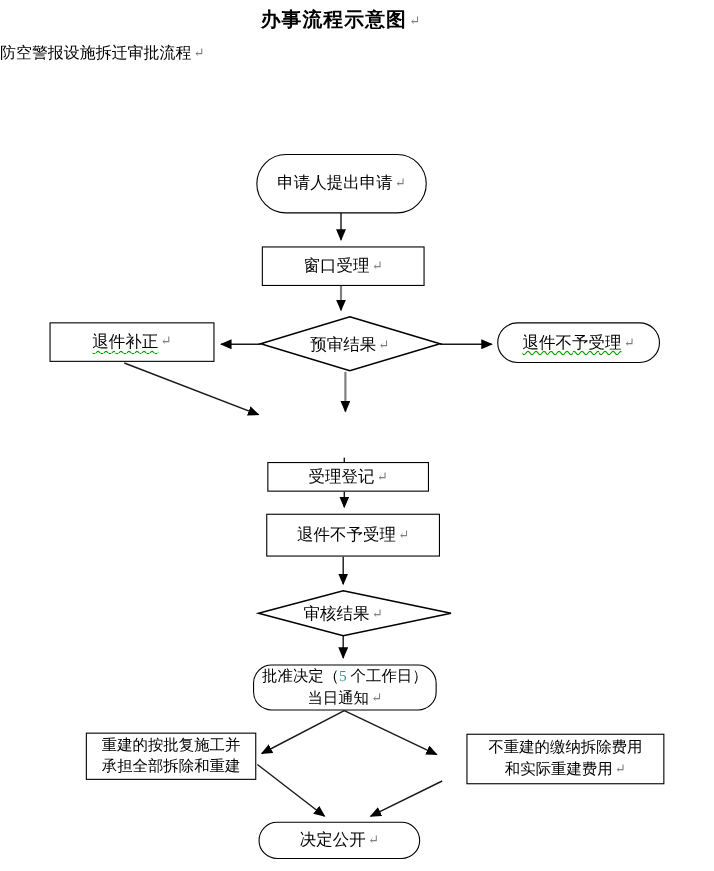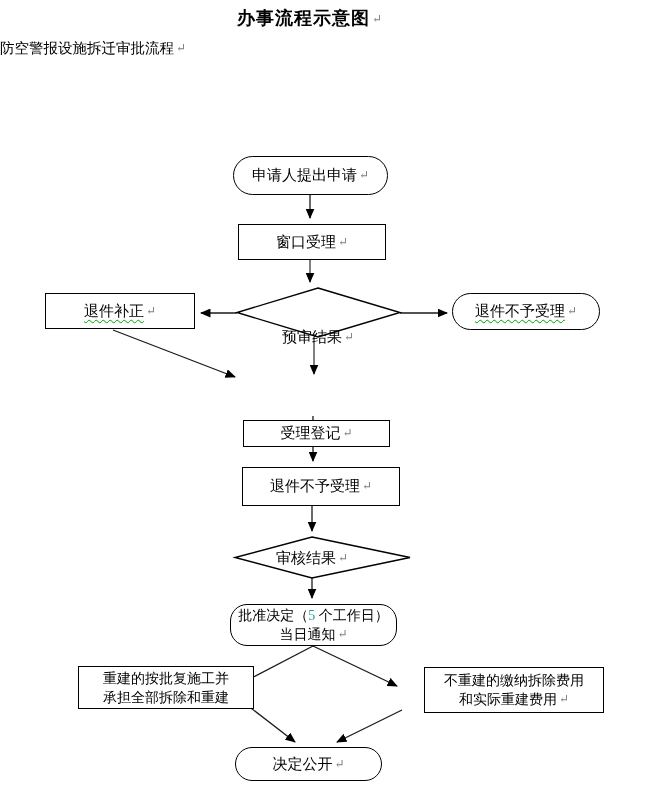--- a/index.html
+++ b/index.html
@@ -78,29 +78,29 @@
     <line x1="312" y1="578" x2="312" y2="598" stroke="#1a1a1a" stroke-width="1.3" marker-end="url(#arr)"></line>
     <line x1="313" y1="646" x2="238" y2="685" stroke="#1a1a1a" stroke-width="1.3" marker-end="url(#arr)"></line>
     <line x1="313" y1="646" x2="397" y2="686" stroke="#1a1a1a" stroke-width="1.3" marker-end="url(#arr)"></line>
     <line x1="234" y1="695" x2="295" y2="742" stroke="#1a1a1a" stroke-width="1.3" marker-end="url(#arr)"></line>
     <line x1="402" y1="710" x2="337" y2="742" stroke="#1a1a1a" stroke-width="1.3" marker-end="url(#arr)"></line>
 
     <polygon points="318,288 400,312.5 318,337 237,312.5" fill="#ffffff" stroke="#000000" stroke-width="1.4"></polygon>
     <polygon points="312,537 410,557.5 312,578 235,557.5" fill="#ffffff" stroke="#000000" stroke-width="1.4"></polygon>
   </svg>
 
-  <div class="node stadium" style="left:233px;top:156px;width:155px;height:39px;">
+  <div class="node stadium" style="left:233px;top:140px;width:155px;height:54px;">
     <div><span>申请人提出申请</span><span class="mark">↵</span></div>
   </div>
 
   <div class="node" style="left:238px;top:224px;width:148px;height:36px;">
     <div><span>窗口受理</span><span class="mark">↵</span></div>
   </div>
 
-  <div class="dtext" style="left:248px;top:298px;width:140px;height:30px;margin-top:24px;">
+  <div class="dtext" style="left:248px;top:298px;width:140px;height:30px;">
     <div><span>预审结果</span><span class="mark">↵</span></div>
   </div>
 
   <div class="node" style="left:45px;top:293px;width:150px;height:36px;">
     <div><span class="squiggle">退件补正</span><span class="mark">↵</span></div>
   </div>
 
   <div class="node stadium" style="left:452px;top:293px;width:148px;height:37px;">
     <div><span class="squiggle">退件不予受理</span><span class="mark">↵</span></div>
   </div>
@@ -115,21 +115,21 @@
 
   <div class="dtext" style="left:242px;top:543px;width:140px;height:30px;">
     <div><span>审核结果</span><span class="mark">↵</span></div>
   </div>
 
   <div class="node two-line" style="left:230px;top:604px;width:167px;height:42px;border-radius:17px;">
     <div><span>批准决定（</span><span class="num">5</span><span> 个工作日）</span></div>
     <div><span>当日通知</span><span class="mark">↵</span></div>
   </div>
 
-  <div class="node two-line" style="left:78px;top:666px;width:176px;height:43px;">
+  <div class="node two-line" style="left:78px;top:666px;width:155px;height:43px;">
     <div>重建的按批复施工并</div>
     <div>承担全部拆除和重建</div>
   </div>
 
   <div class="node two-line" style="left:424px;top:667px;width:180px;height:46px;">
     <div>不重建的缴纳拆除费用</div>
     <div><span>和实际重建费用</span><span class="mark">↵</span></div>
   </div>
 
   <div class="node stadium" style="left:235px;top:747px;width:147px;height:34px;">

